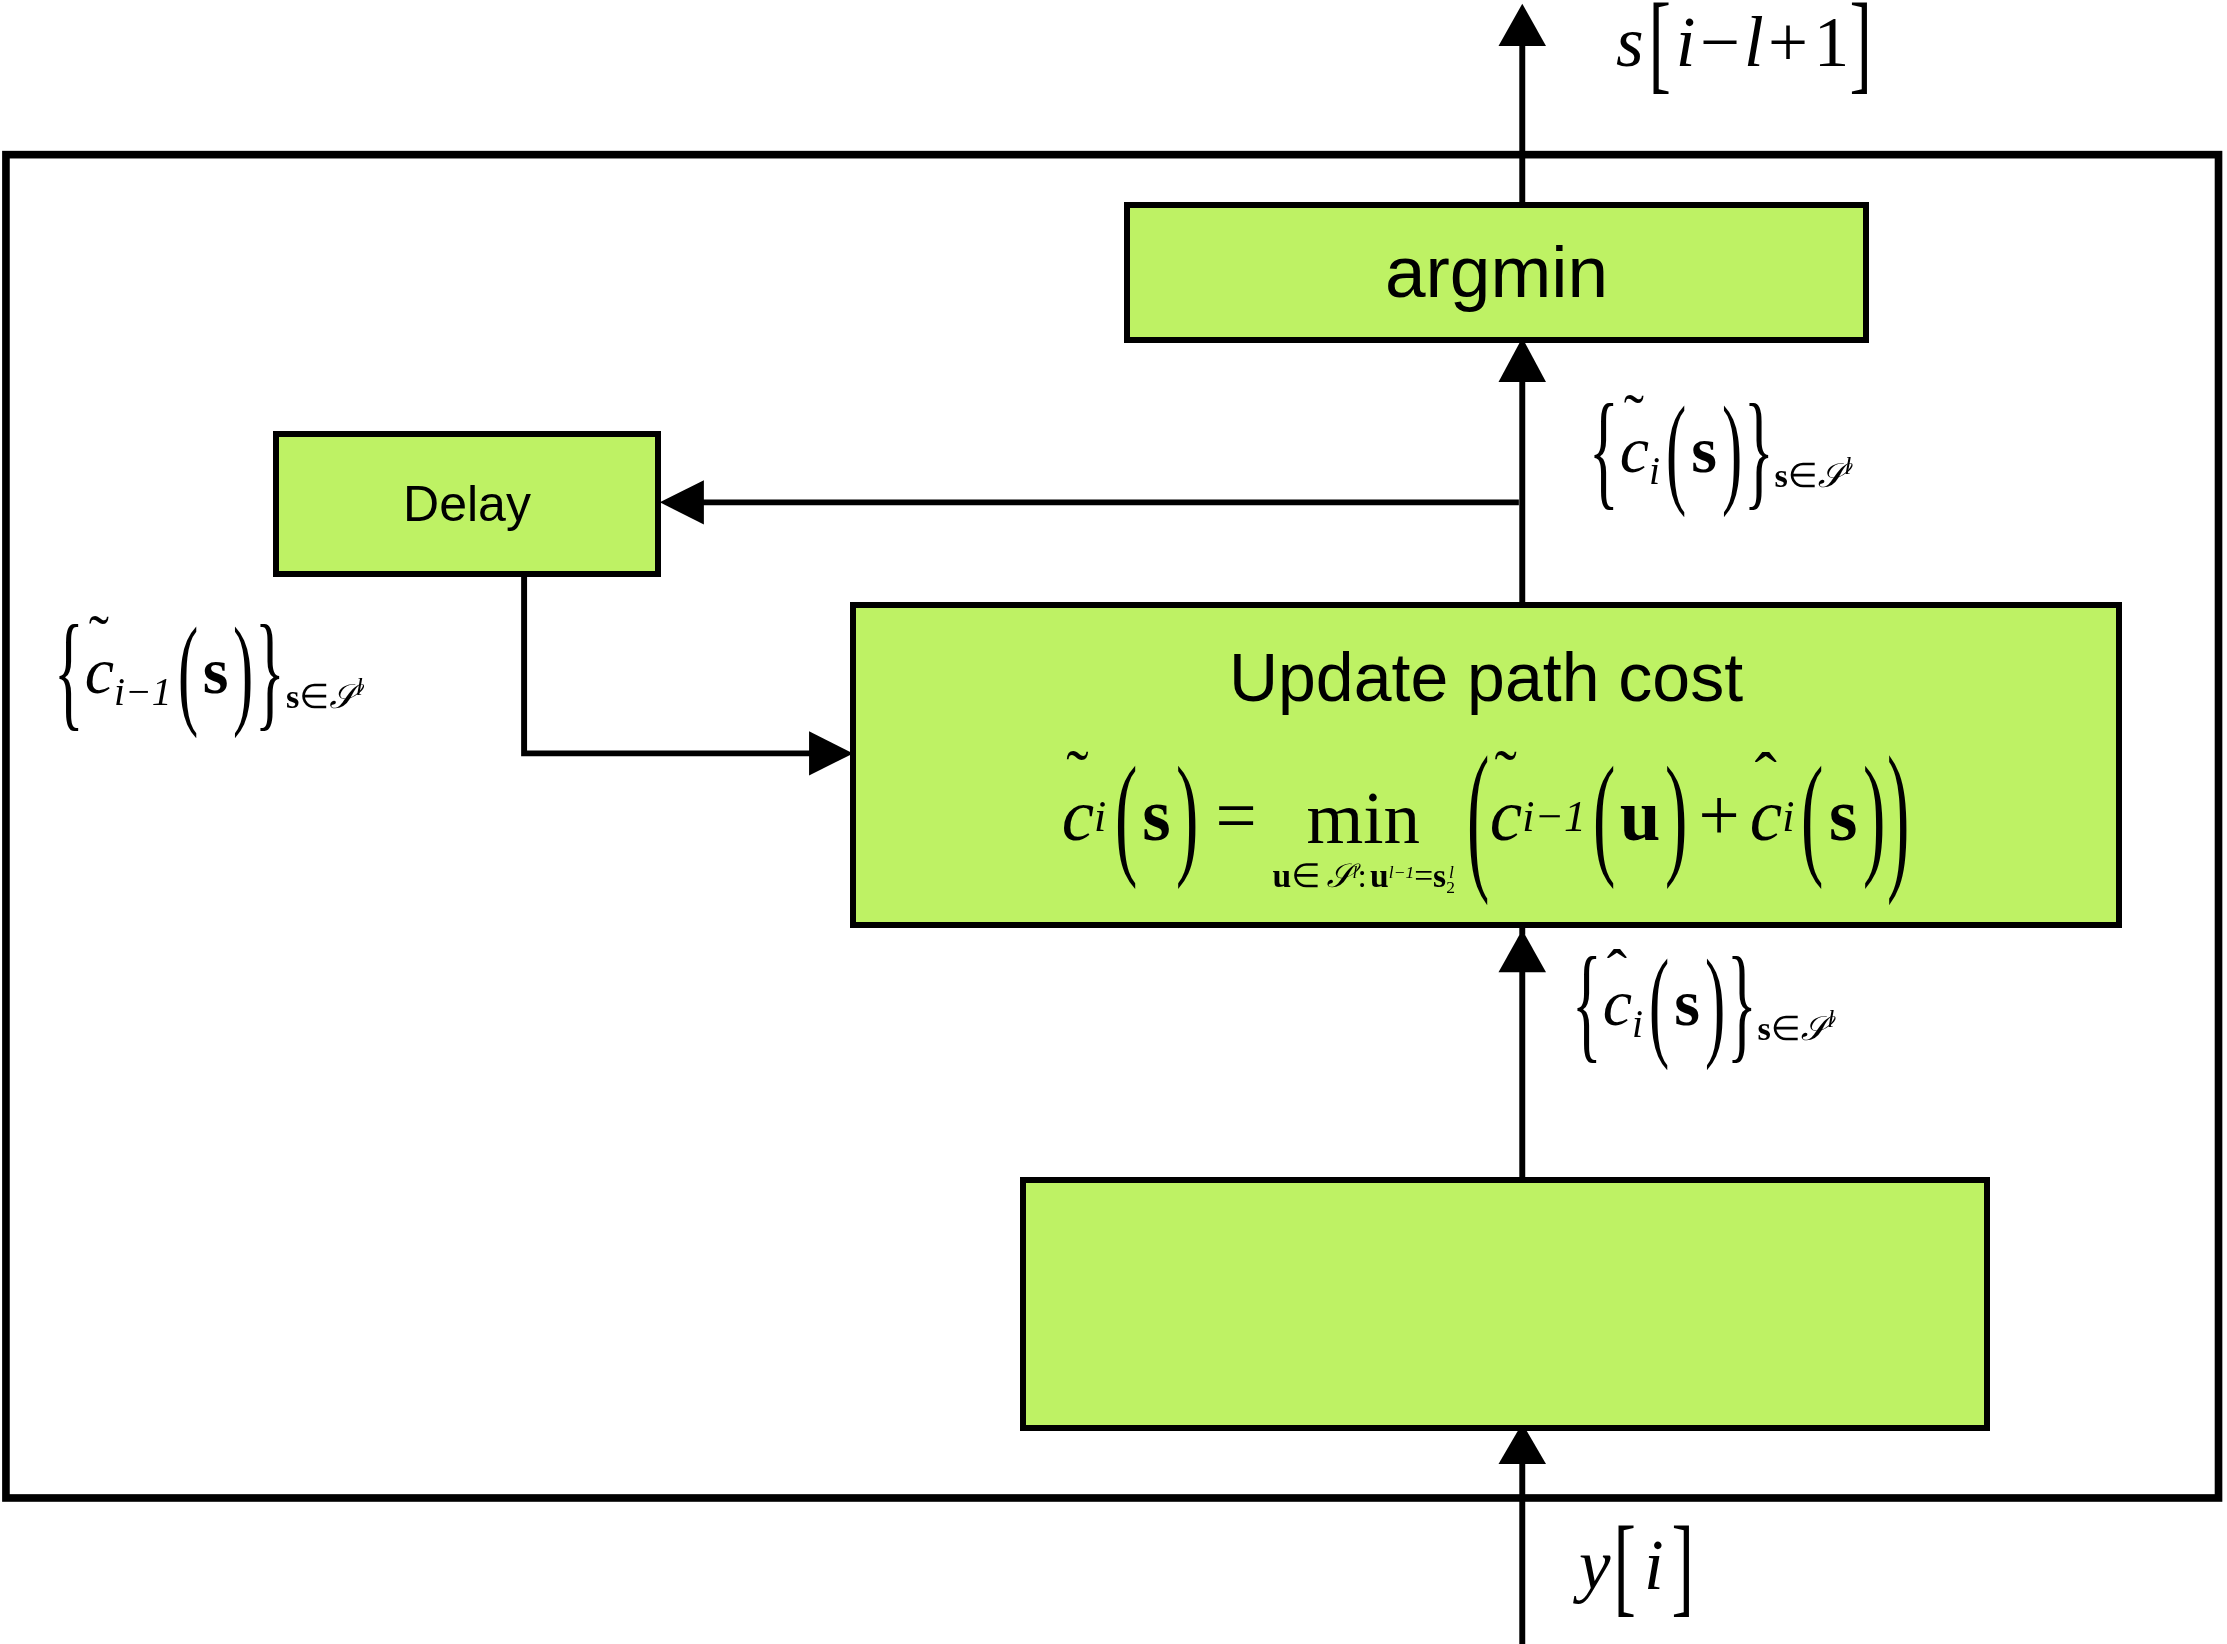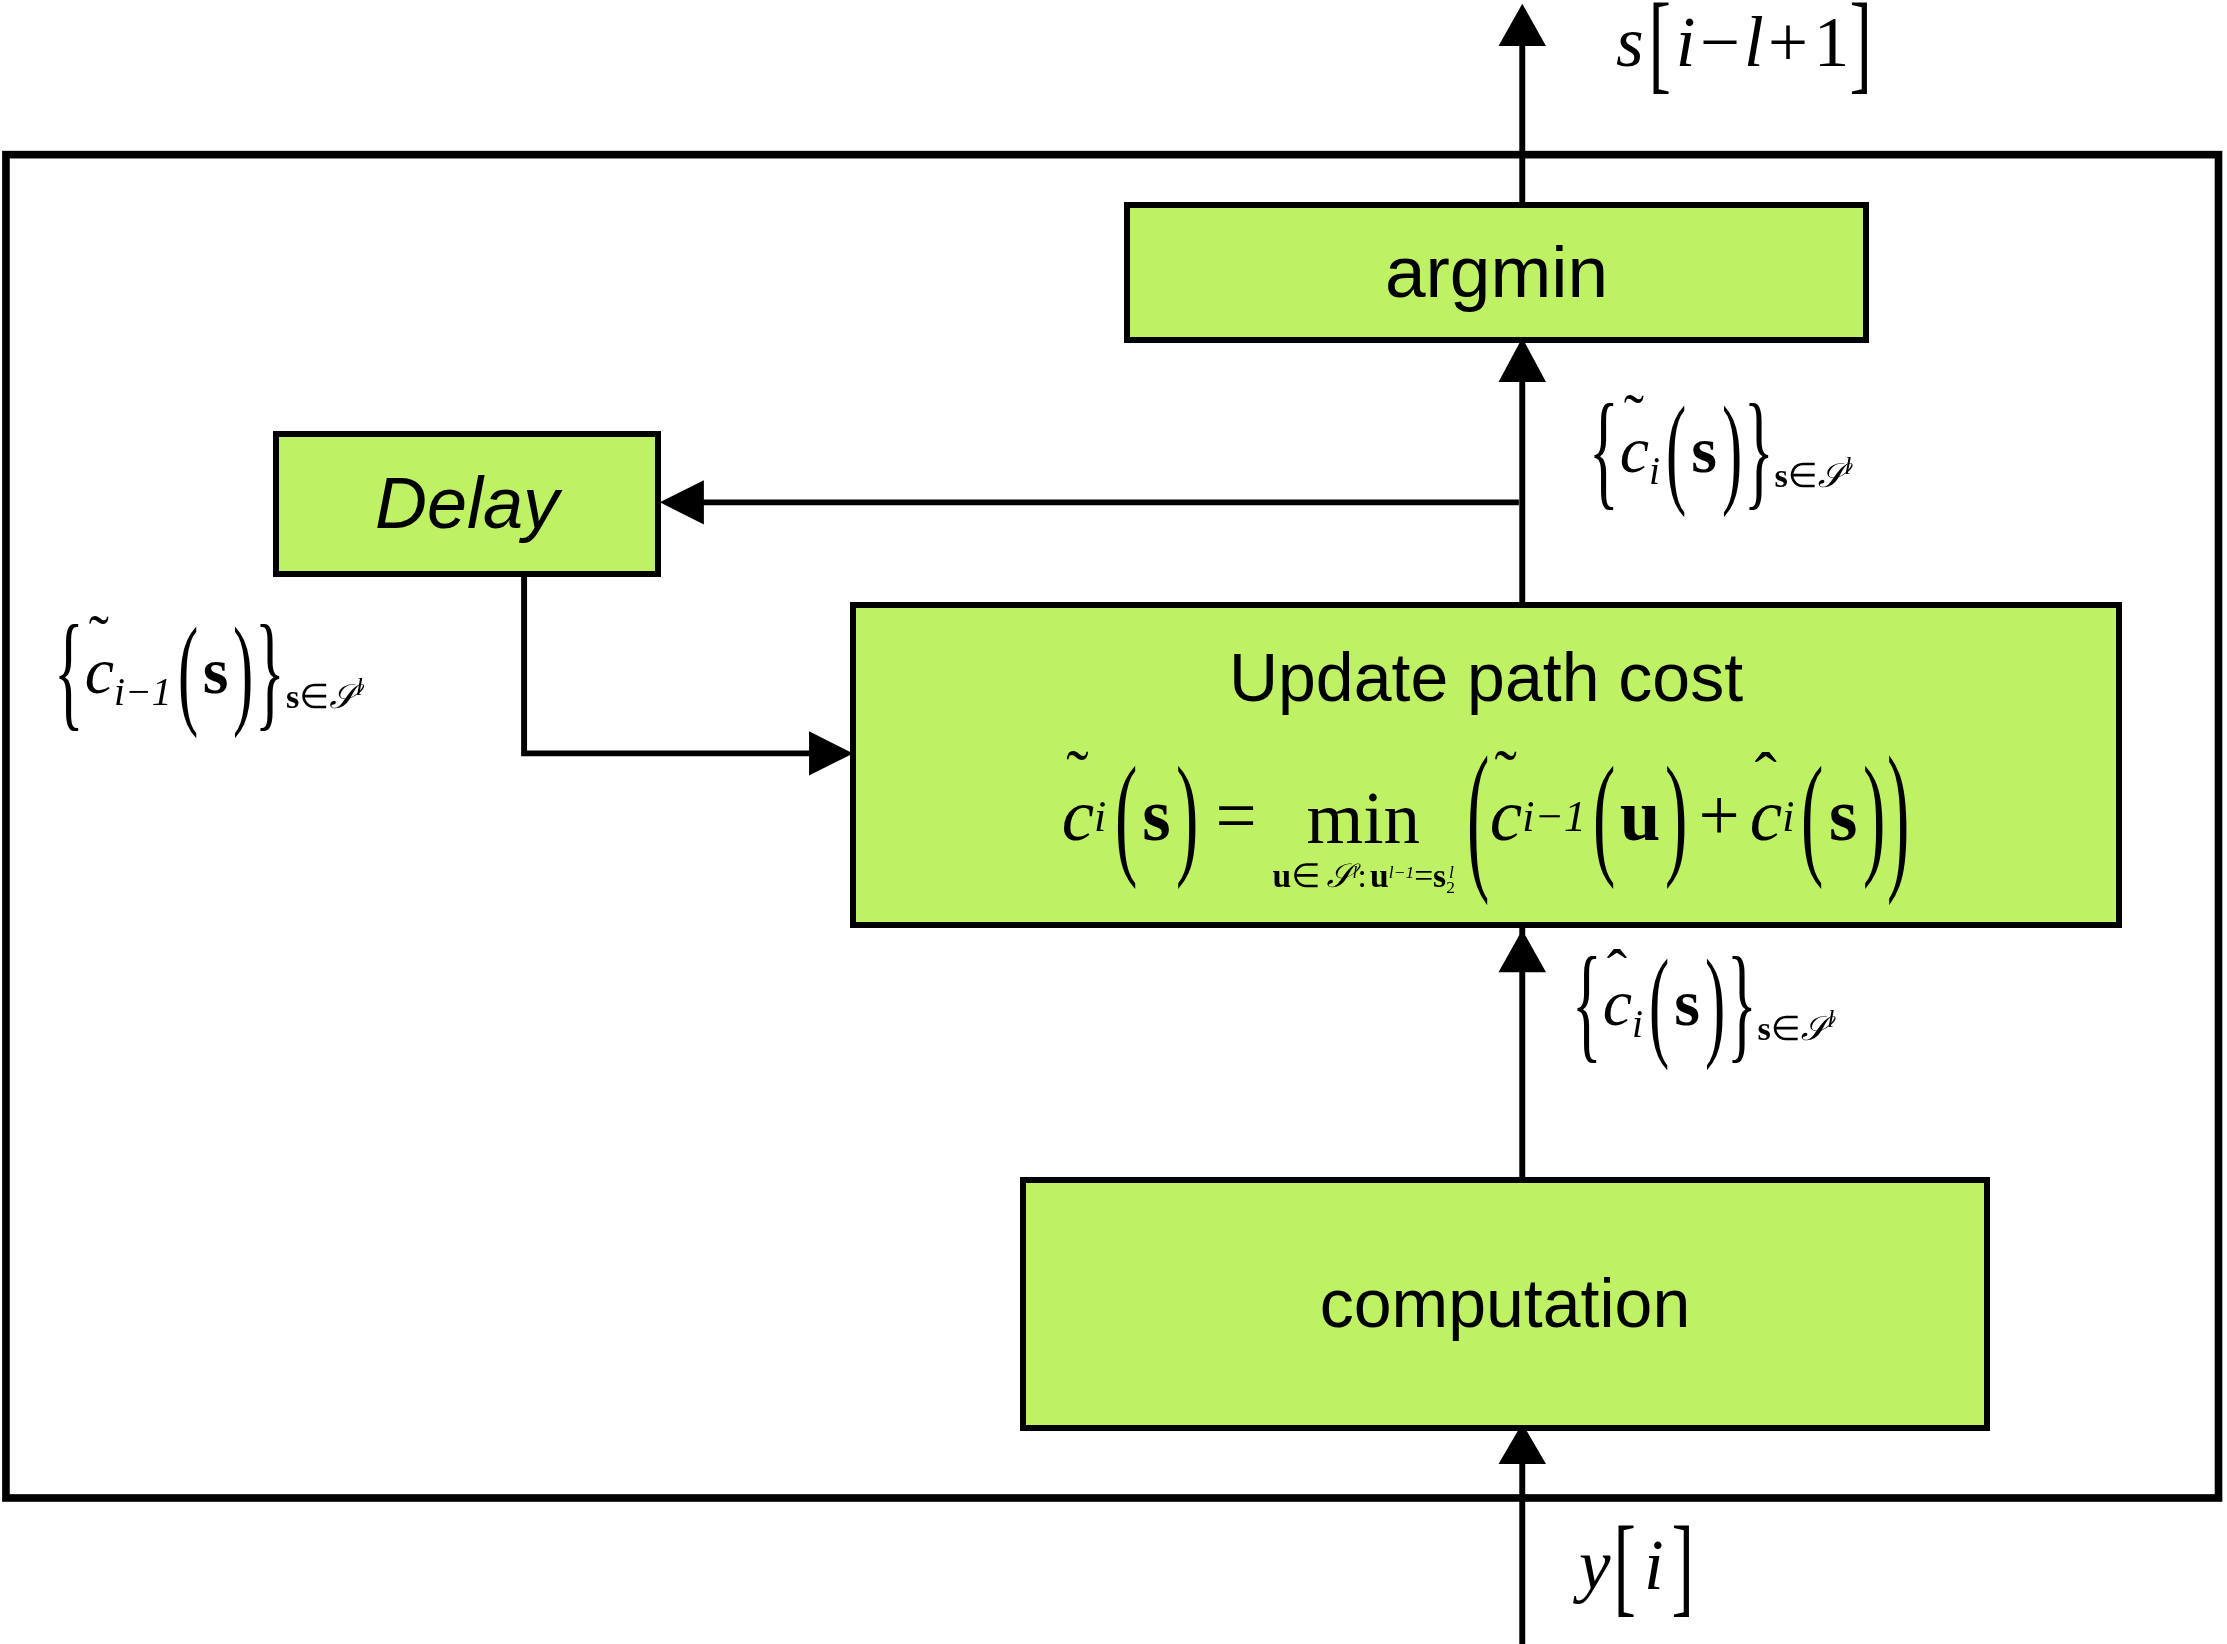--- a/index.html
+++ b/index.html
@@ -40,21 +40,21 @@
     font-family: "Liberation Sans", sans-serif;
     font-weight: 400;
     line-height: 1.08;
     white-space: nowrap;
   }
 
   #node-argmin   { left: 1124px; top: 202px;  width: 745px;  height: 141px; }
   #node-argmin .nlabel { font-size: 73px; }
 
   #node-delay    { left: 273px;  top: 431px;  width: 388px;  height: 146px; }
-  #node-delay .nlabel { font-size: 72px; font-style: italic; }
+  #node-delay .nlabel { font-size: 50px; }
 
   #node-update   { left: 850px; top: 602px;  width: 1272px; height: 326px; }
   #node-update .nlabel { font-size: 68px; margin-top: 6.8px; }
   #node-update .neq    { margin-top: 22px; }
 
   #node-ml       { left: 1020px; top: 1177px; width: 970px; height: 254px; }
   #node-ml .nlabel { font-size: 68px; white-space: normal; width: 100%; }
 
   
   .mlabel {
@@ -211,21 +211,20 @@
           <span style="display:inline-block;width:.08em;"></span>
           <span class="dl">(</span>
           <span class="bvec" style="padding:0 .06em;">s</span>
           <span class="dl">)</span>
           <span class="dlb">)</span>
       </span>
     </div>
   </div>
 
   <div class="node" id="node-ml">
-    <div class="nlabel">computation</div>
   </div>
 
   <div class="mlabel math" id="lbl-shat">
     <span class="acc hats"><span class="base">s</span><span class="mark">ˆ</span></span><span style="display:inline-block;width:.06em;"></span><span class="brk">[</span><span style="padding:0 .06em;">i</span><span class="up">−</span><span style="padding:0 .06em;">l</span><span class="up">+</span><span class="up" style="padding-left:.08em;">1</span><span class="brk">]</span>
   </div>
 
   <div class="mlabel math" id="lbl-ctilde-i">
     <span class="brc">{</span><span class="acc tilde"><span class="base">c</span><span class="mark">˜</span></span><span class="sub">i</span><span style="display:inline-block;width:.08em;"></span><span class="dl">(</span><span class="bvec" style="padding:0 .06em;">s</span><span class="dl">)</span><span class="brc">}</span><span class="setsub"><span class="bvec">s</span><span class="up">∈</span><span class="scr">𝒮</span><span style="font-size:.74em;vertical-align:.52em;font-style:italic;">l</span></span>
   </div>
 

